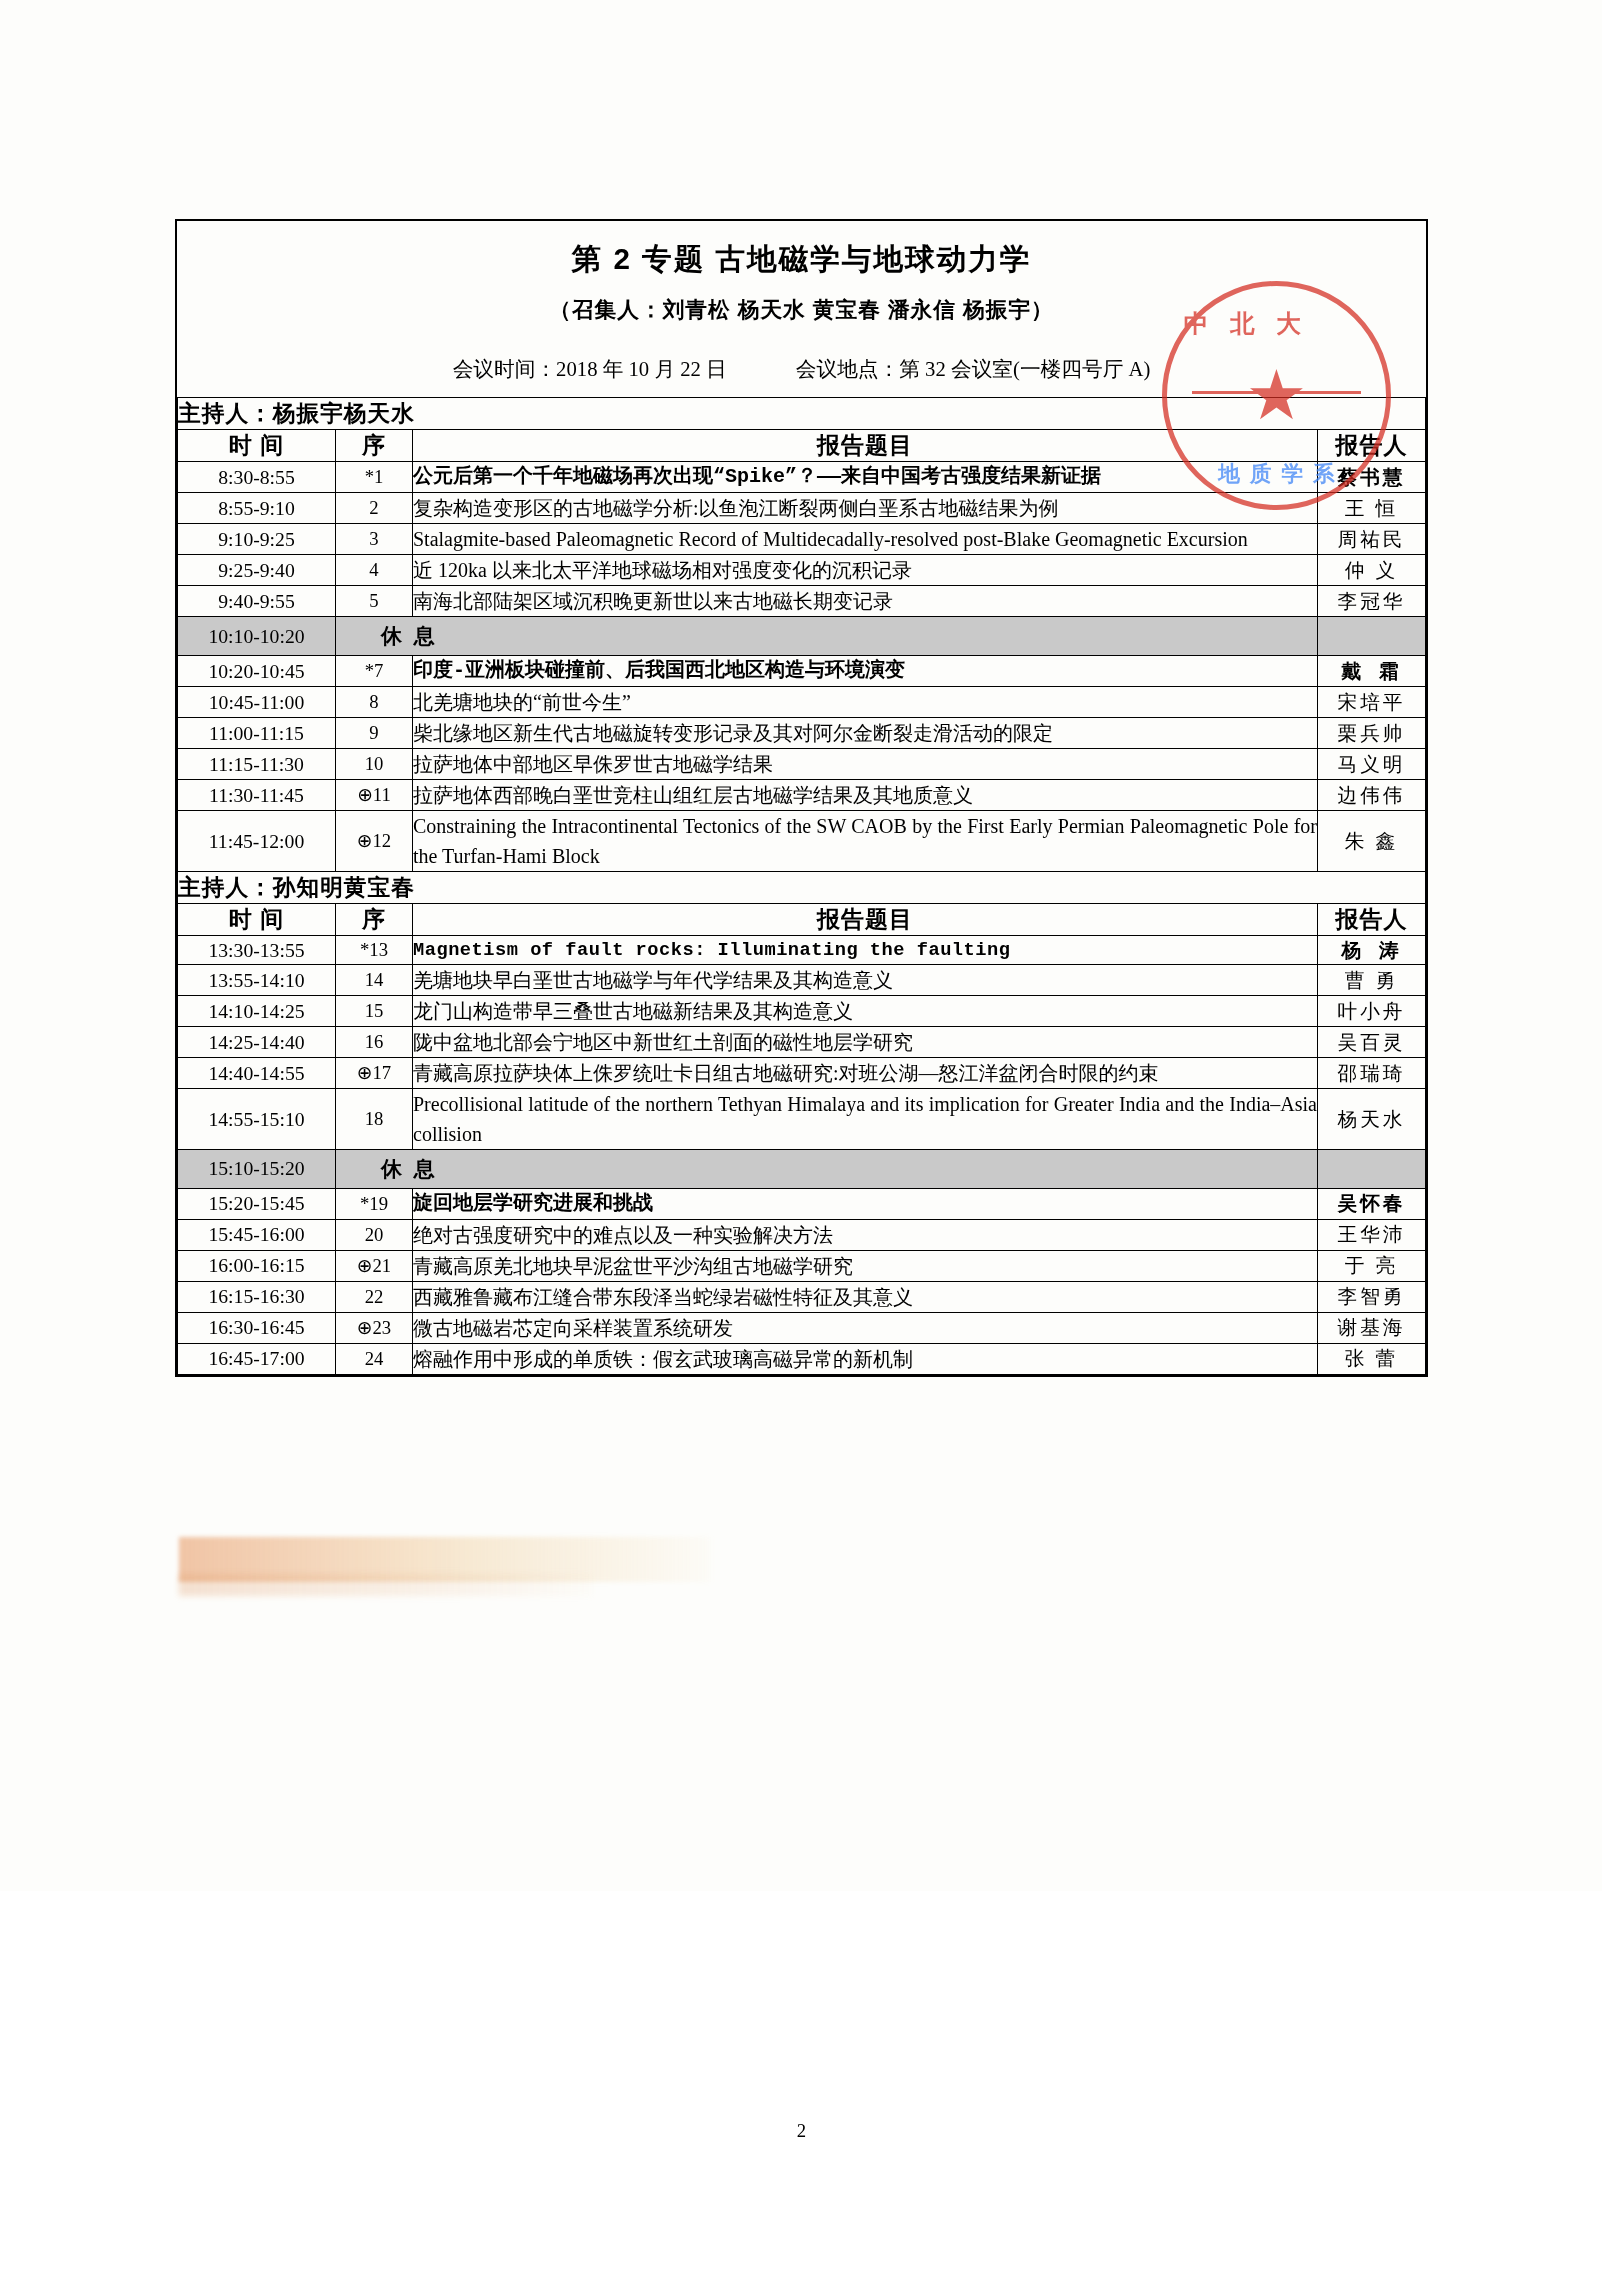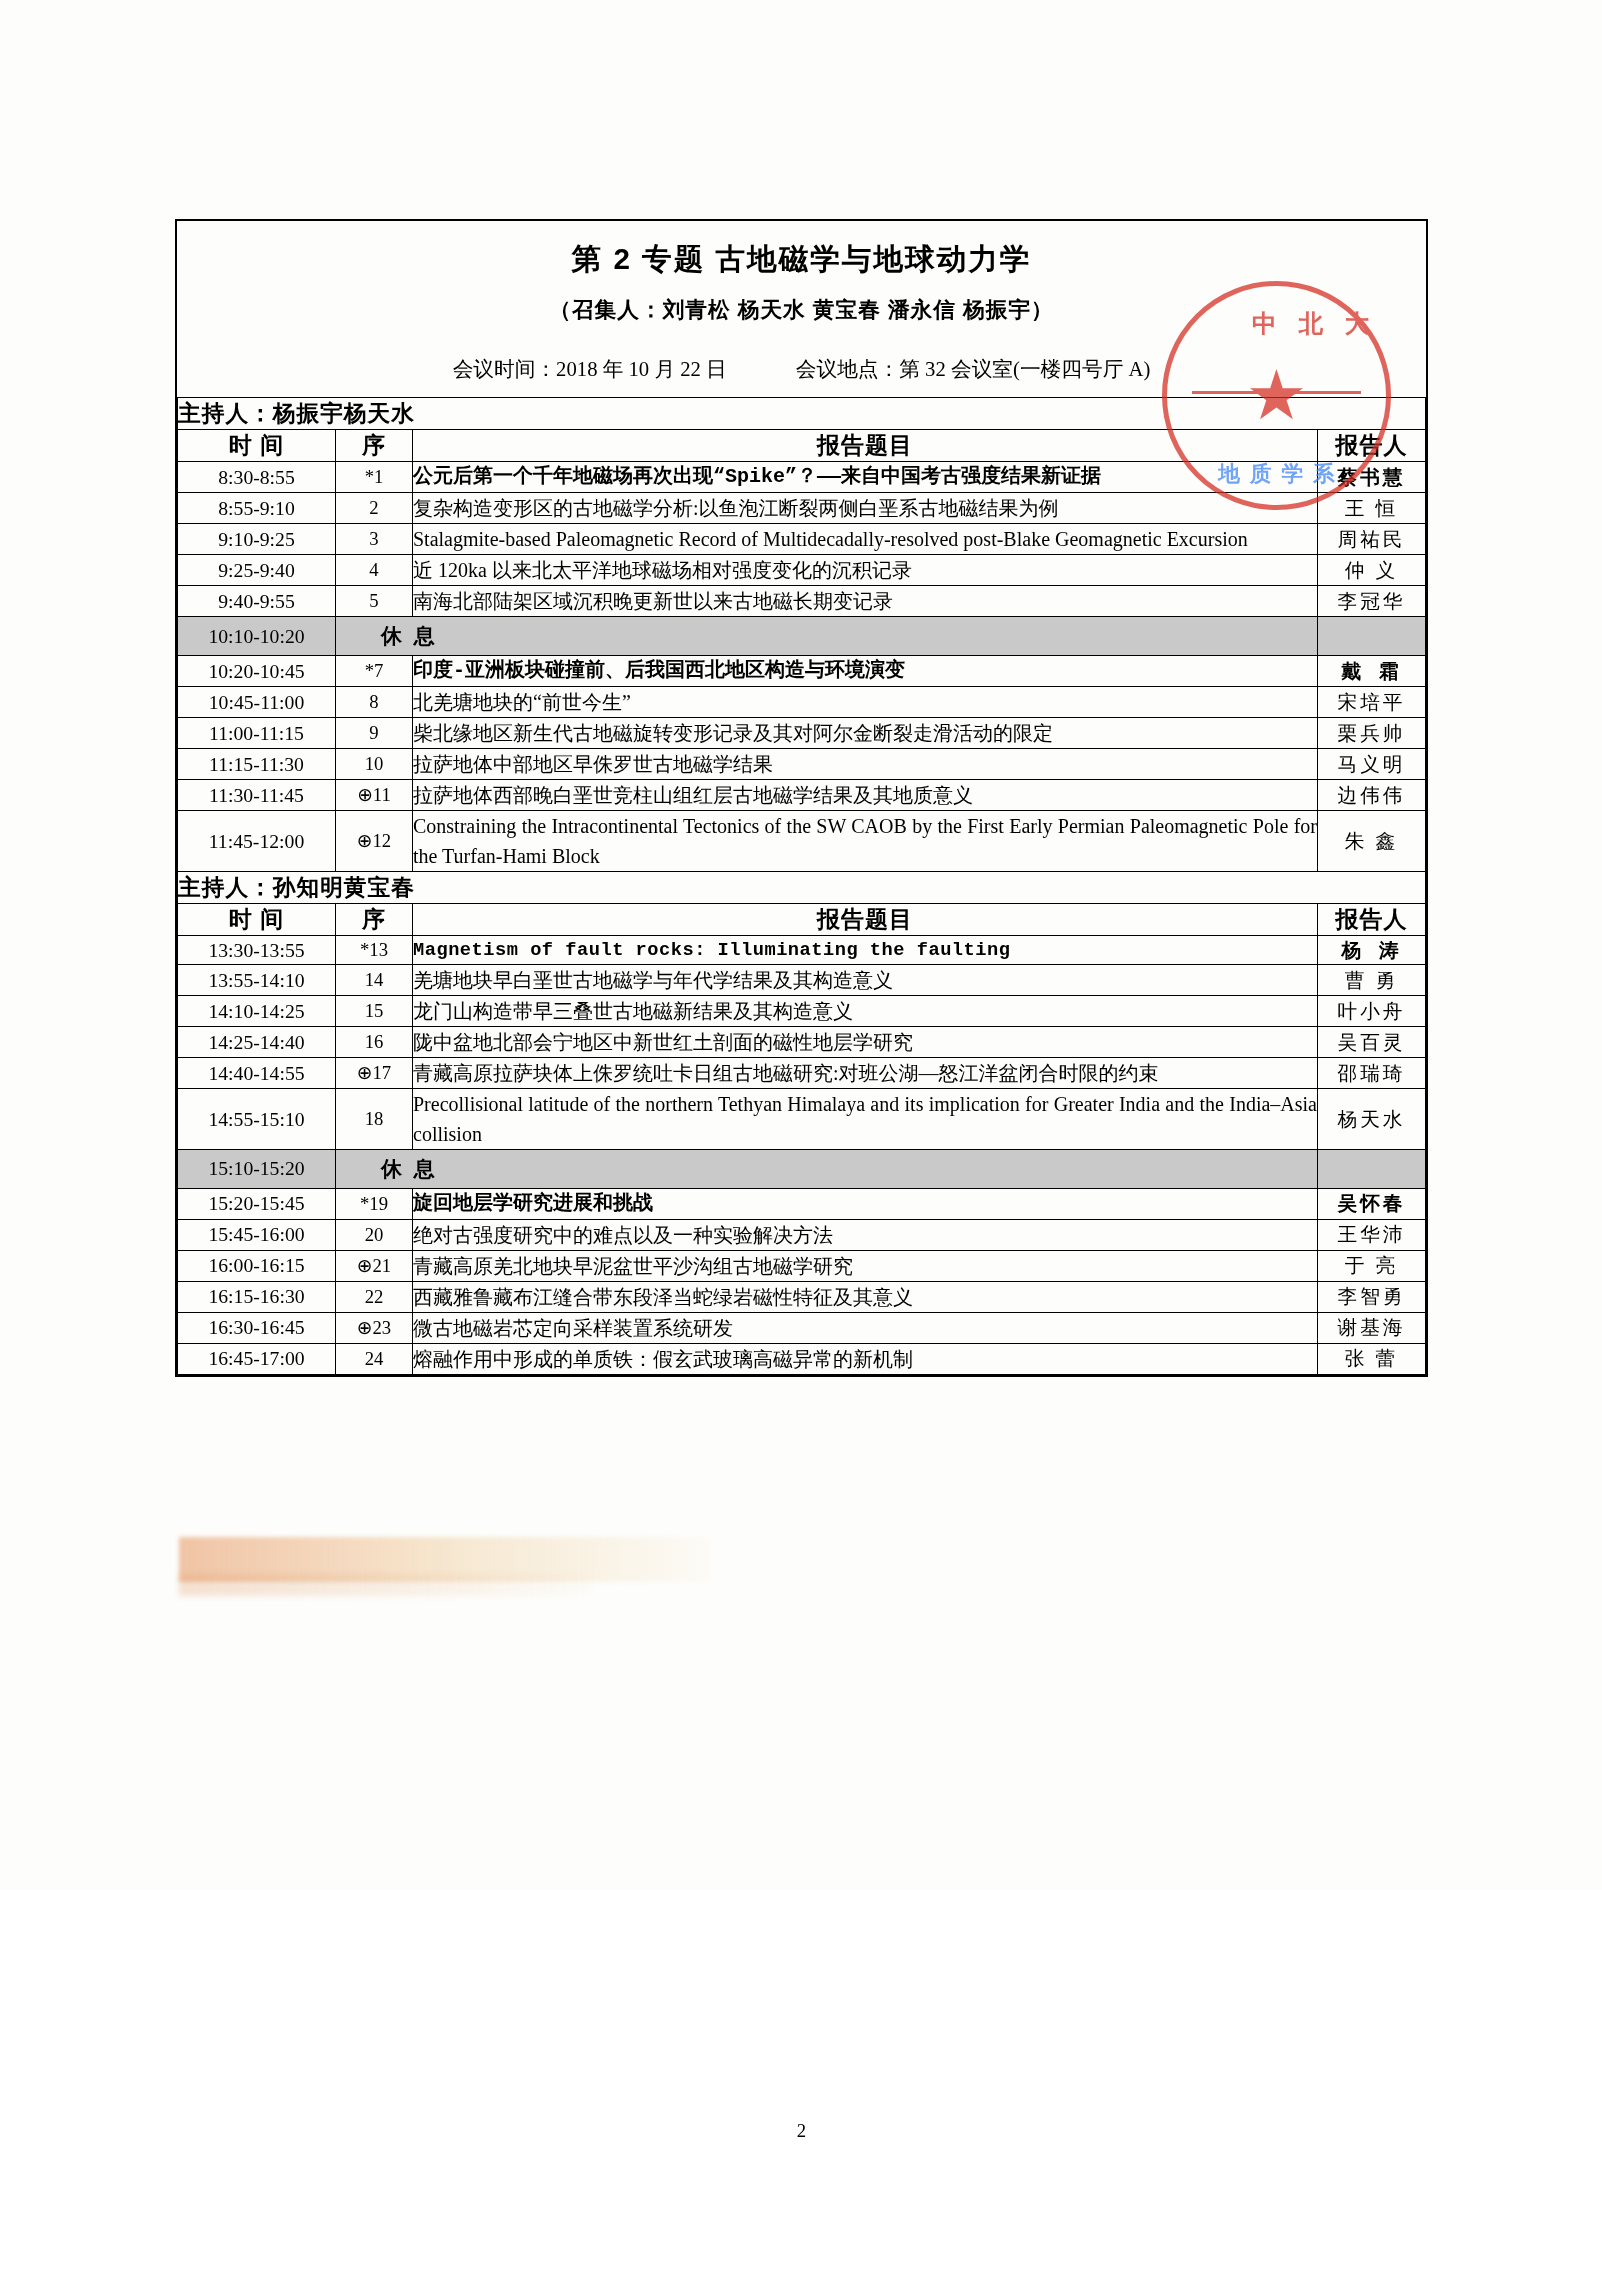--- a/index.html
+++ b/index.html
@@ -162,21 +162,21 @@
     left: 50%; top: 50%;
     transform: translate(-50%, -50%);
     color: #d42b20;
     font-size: 69px;
     line-height: 1;
   }
   .stamp .txt-top {
     position: absolute;
     left: 0; right: 0;
     top: 25.6px;
-    text-align: right;
+    text-align: left;
     color: #d42b20;
     font-family: "Liberation Sans", sans-serif;
     font-weight: bold;
     font-size: 24.6px;
     letter-spacing: 21.7px;
     text-indent: 21.7px;
   }
   .stamp .txt-bot {
     position: absolute;
     left: 0; right: 0;

